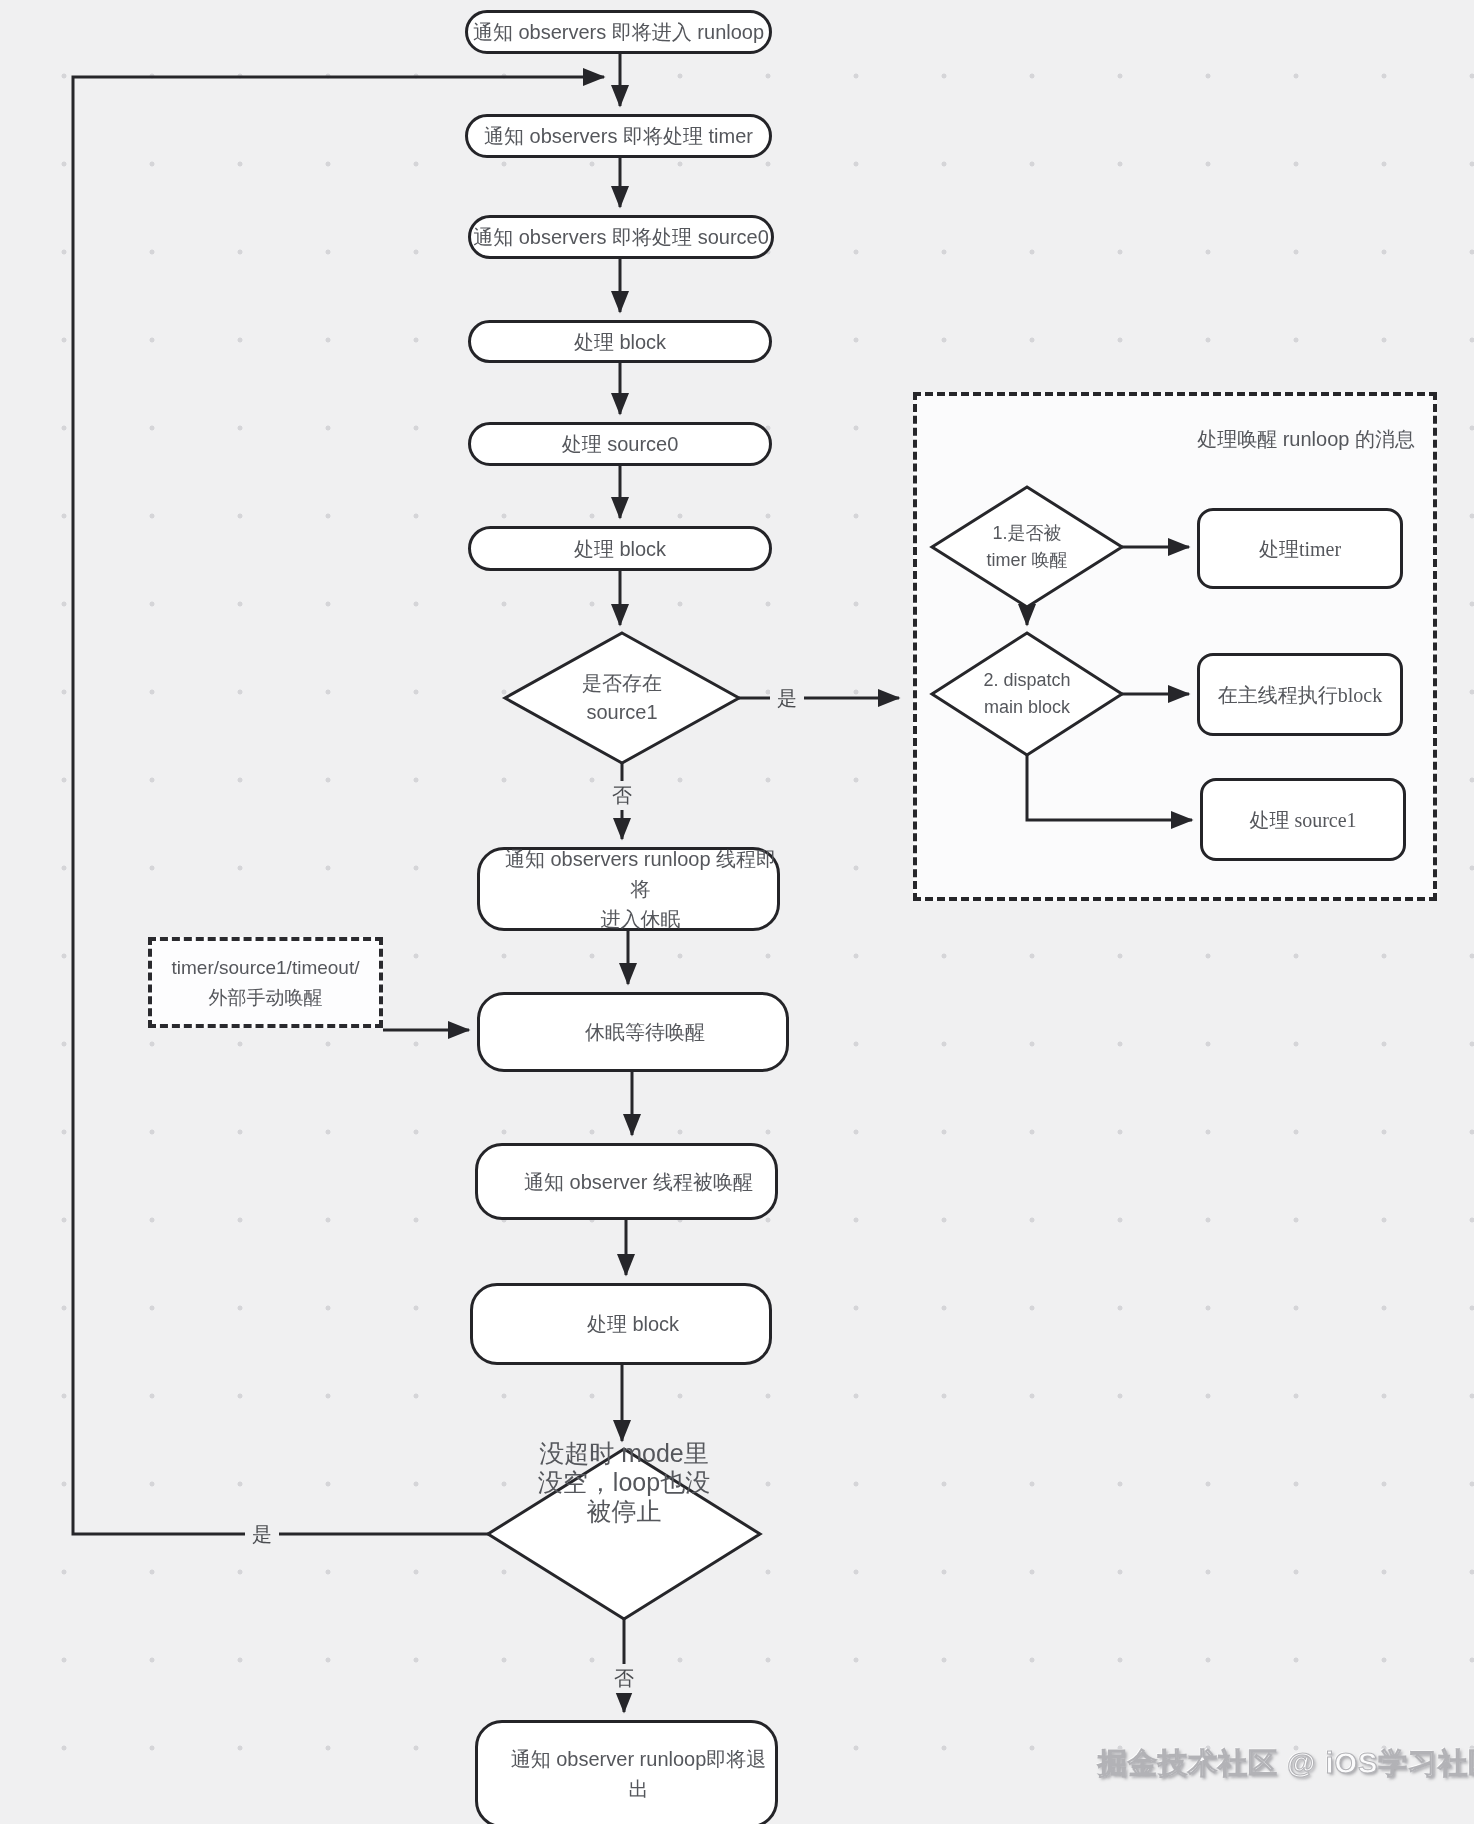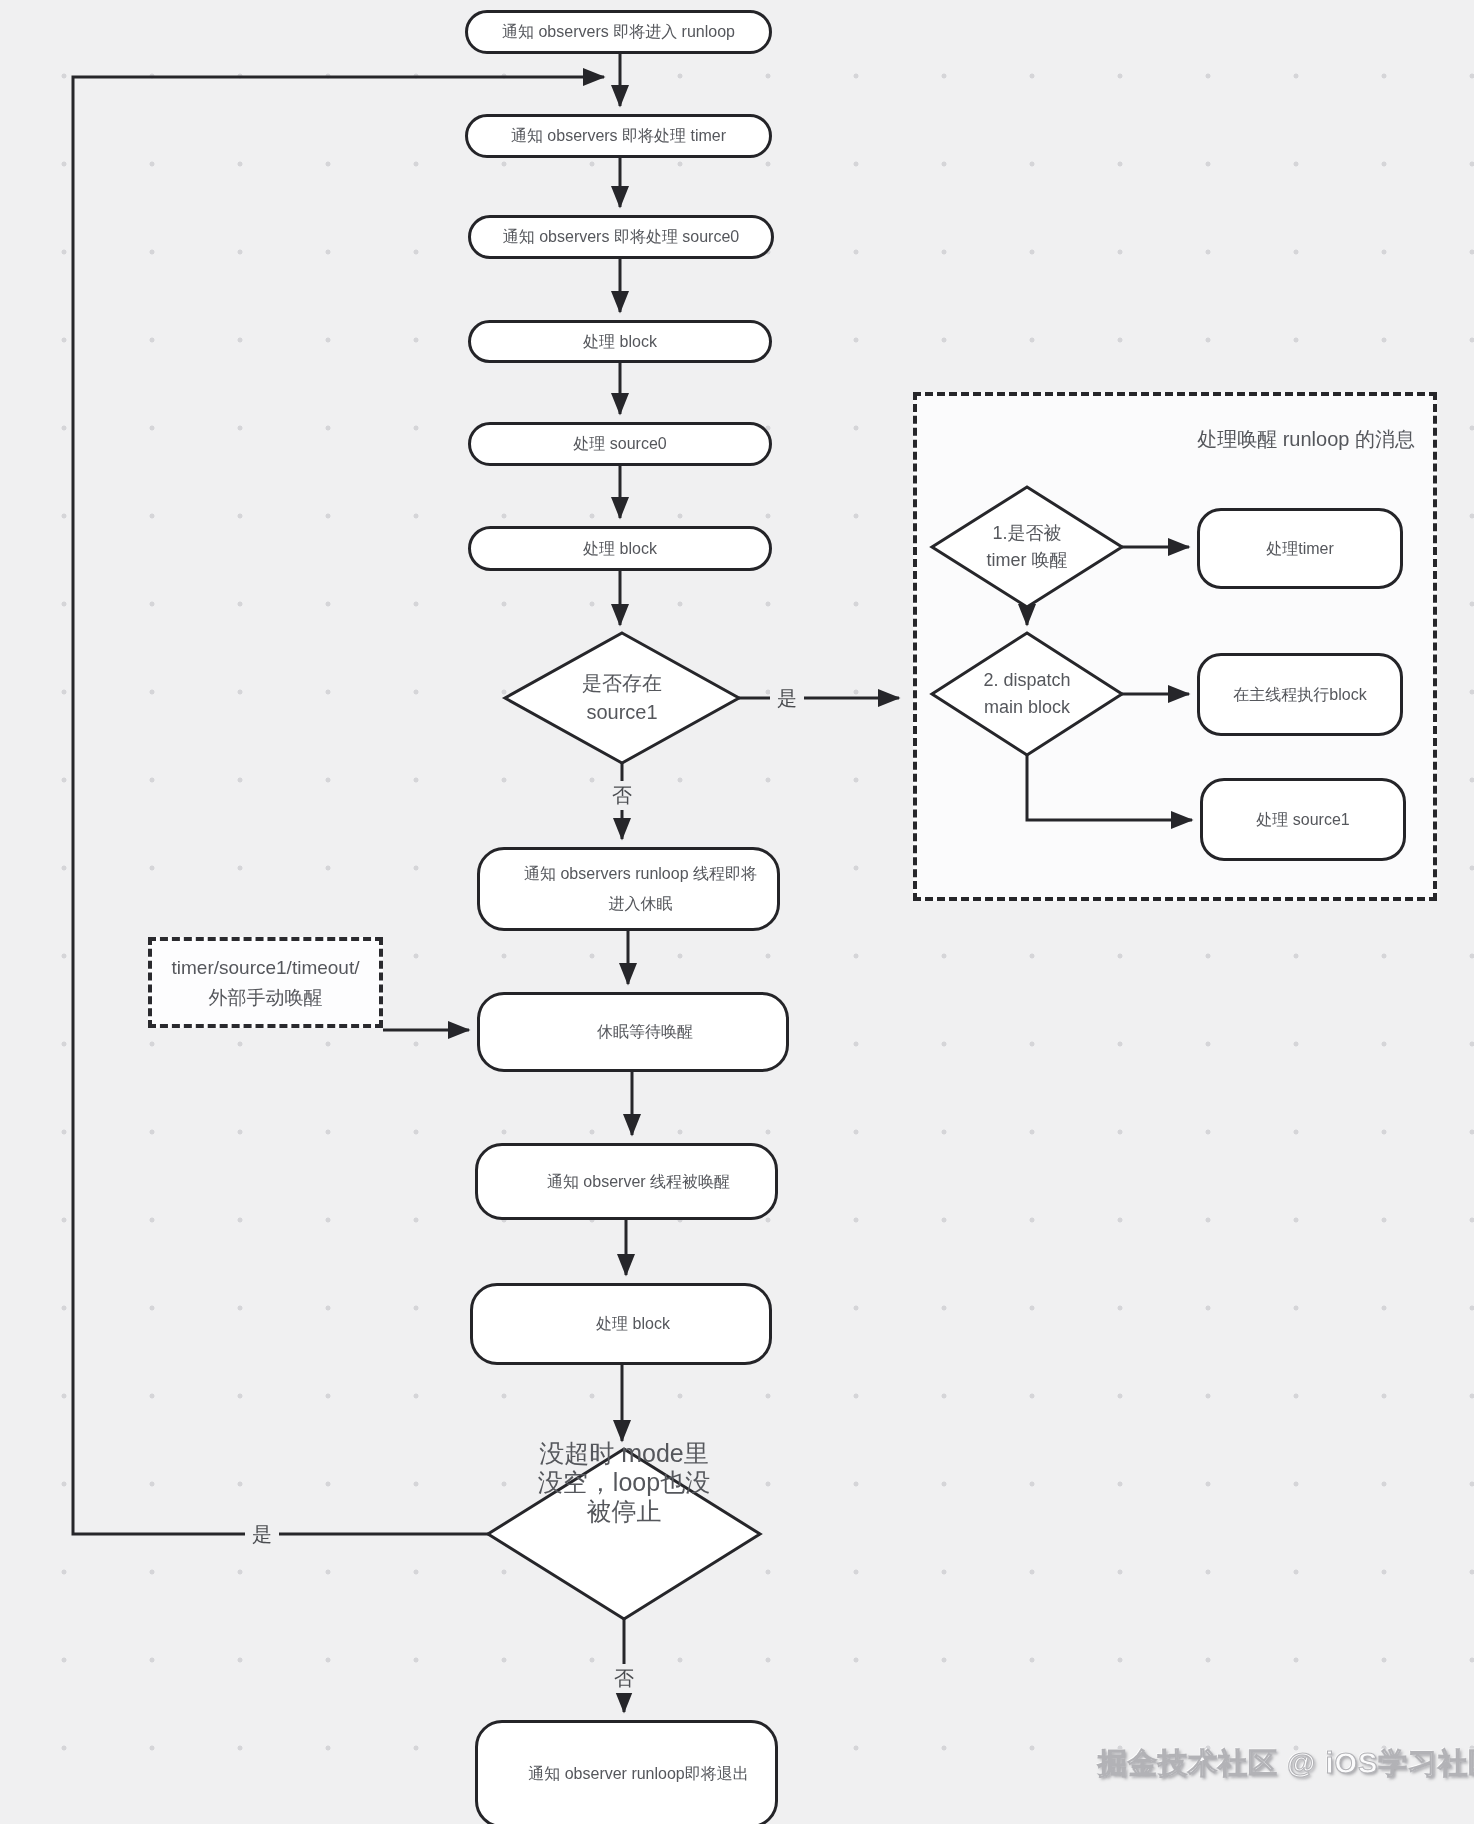--- a/index.html
+++ b/index.html
@@ -7,25 +7,25 @@
     position:relative;width:1474px;height:1824px;overflow:hidden;
     background-color:#f0f0f1;
     background-image:radial-gradient(circle,#d5d5d8 2.2px,rgba(0,0,0,0) 2.8px);
     background-size:88px 88px;background-position:20px 32px;
     font-family:"Liberation Sans","DejaVu Sans",sans-serif;
     color:#55575c;
   }
   .node{
     position:absolute;background:#ffffff;border:3px solid #242428;
     display:flex;align-items:center;justify-content:center;text-align:center;
-    font-size:16px;line-height:30px;z-index:3;box-sizing:border-box;color:#55575c;
+    font-size:20px;line-height:30px;z-index:3;box-sizing:border-box;color:#55575c;
   }
   .slim{border-radius:23px;}
   .tall{border-radius:27px;padding-left:24px;}
-  .pbox{border-radius:24px;}
+  .pbox{border-radius:16px;font-family:Liberation Serif, serif;}
   .dotted-note{
     position:absolute;background:#fdfdfe;border:4px dashed #2a2a2e;
     display:flex;align-items:center;justify-content:center;text-align:center;
     font-size:19px;line-height:30px;z-index:3;box-sizing:border-box;
   }
   .panel{
     position:absolute;left:913px;top:392px;width:524px;height:509px;
     background:#fbfbfc;border:4px dashed #26262a;z-index:1;box-sizing:border-box;
   }
   .panel-title{

